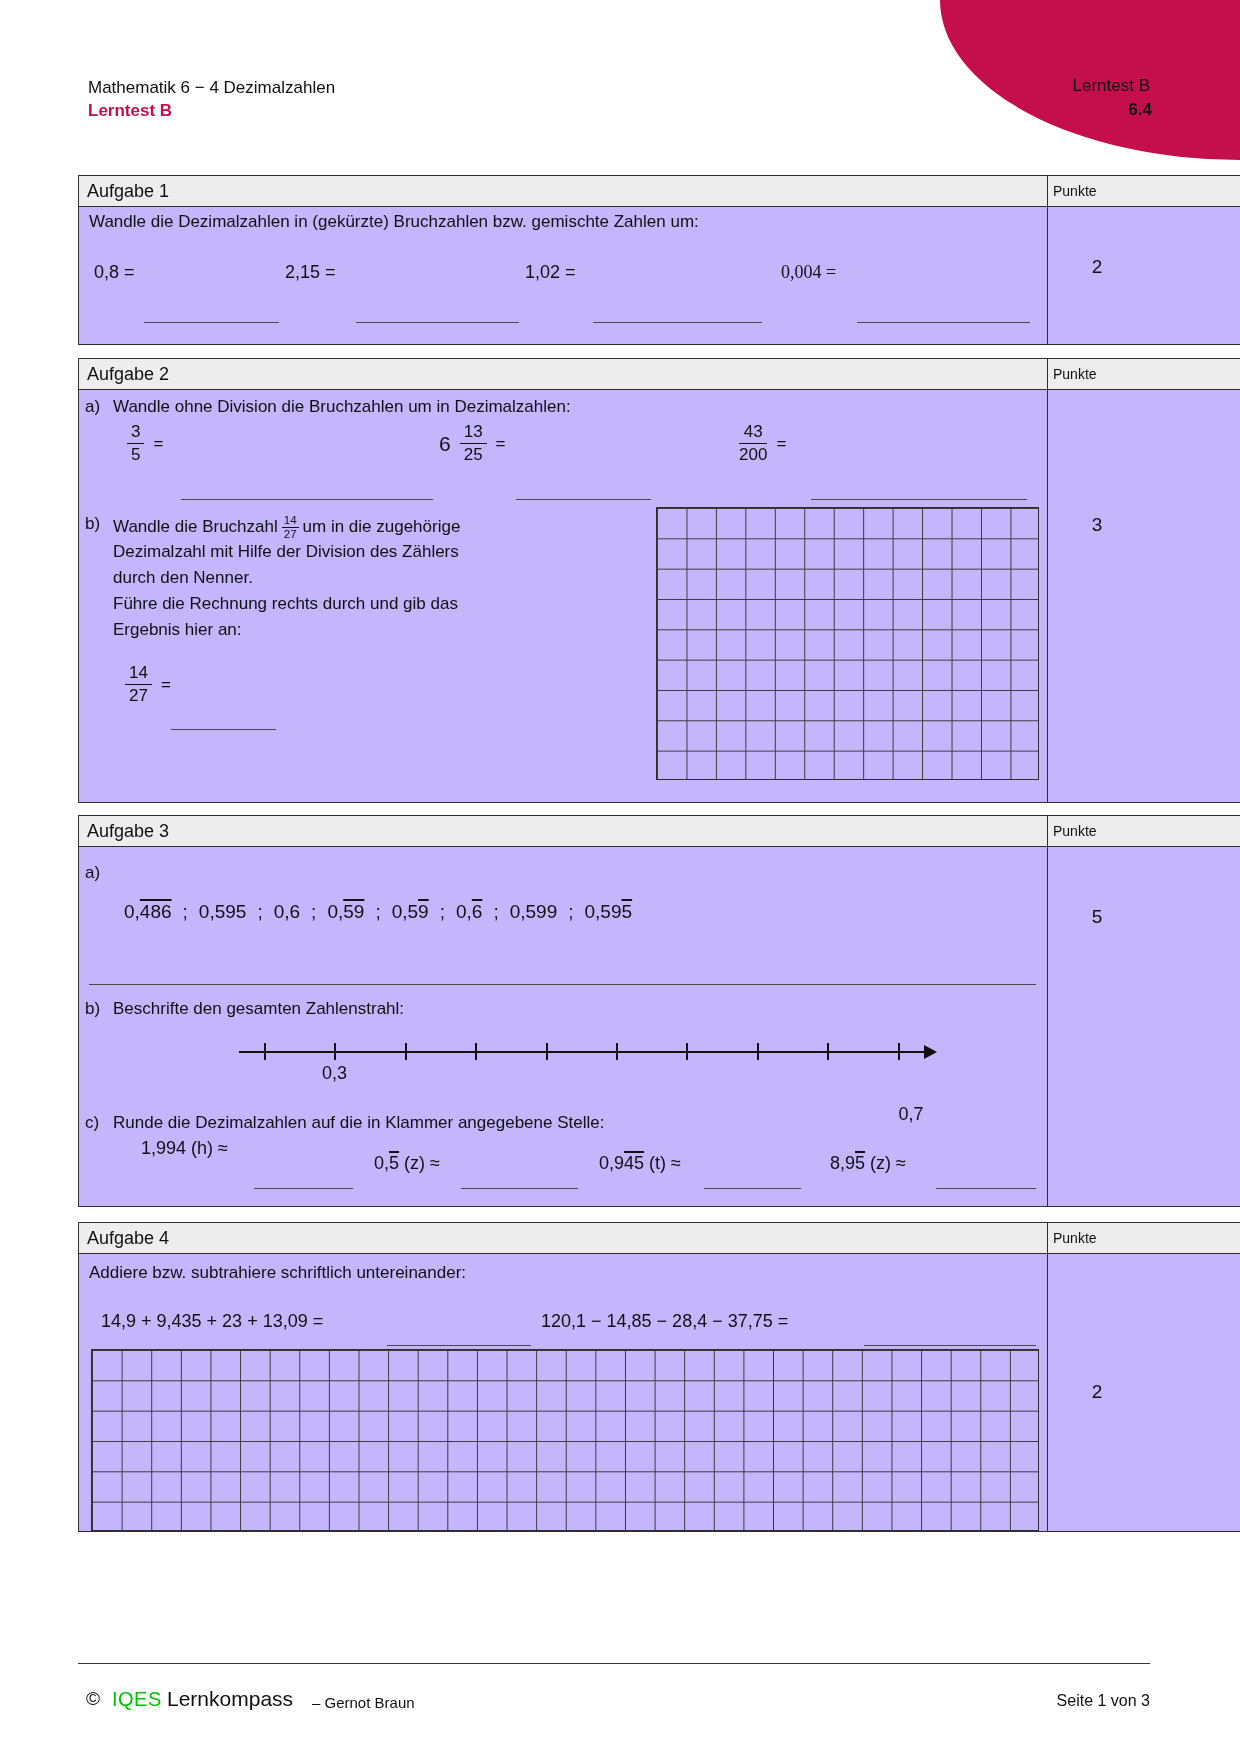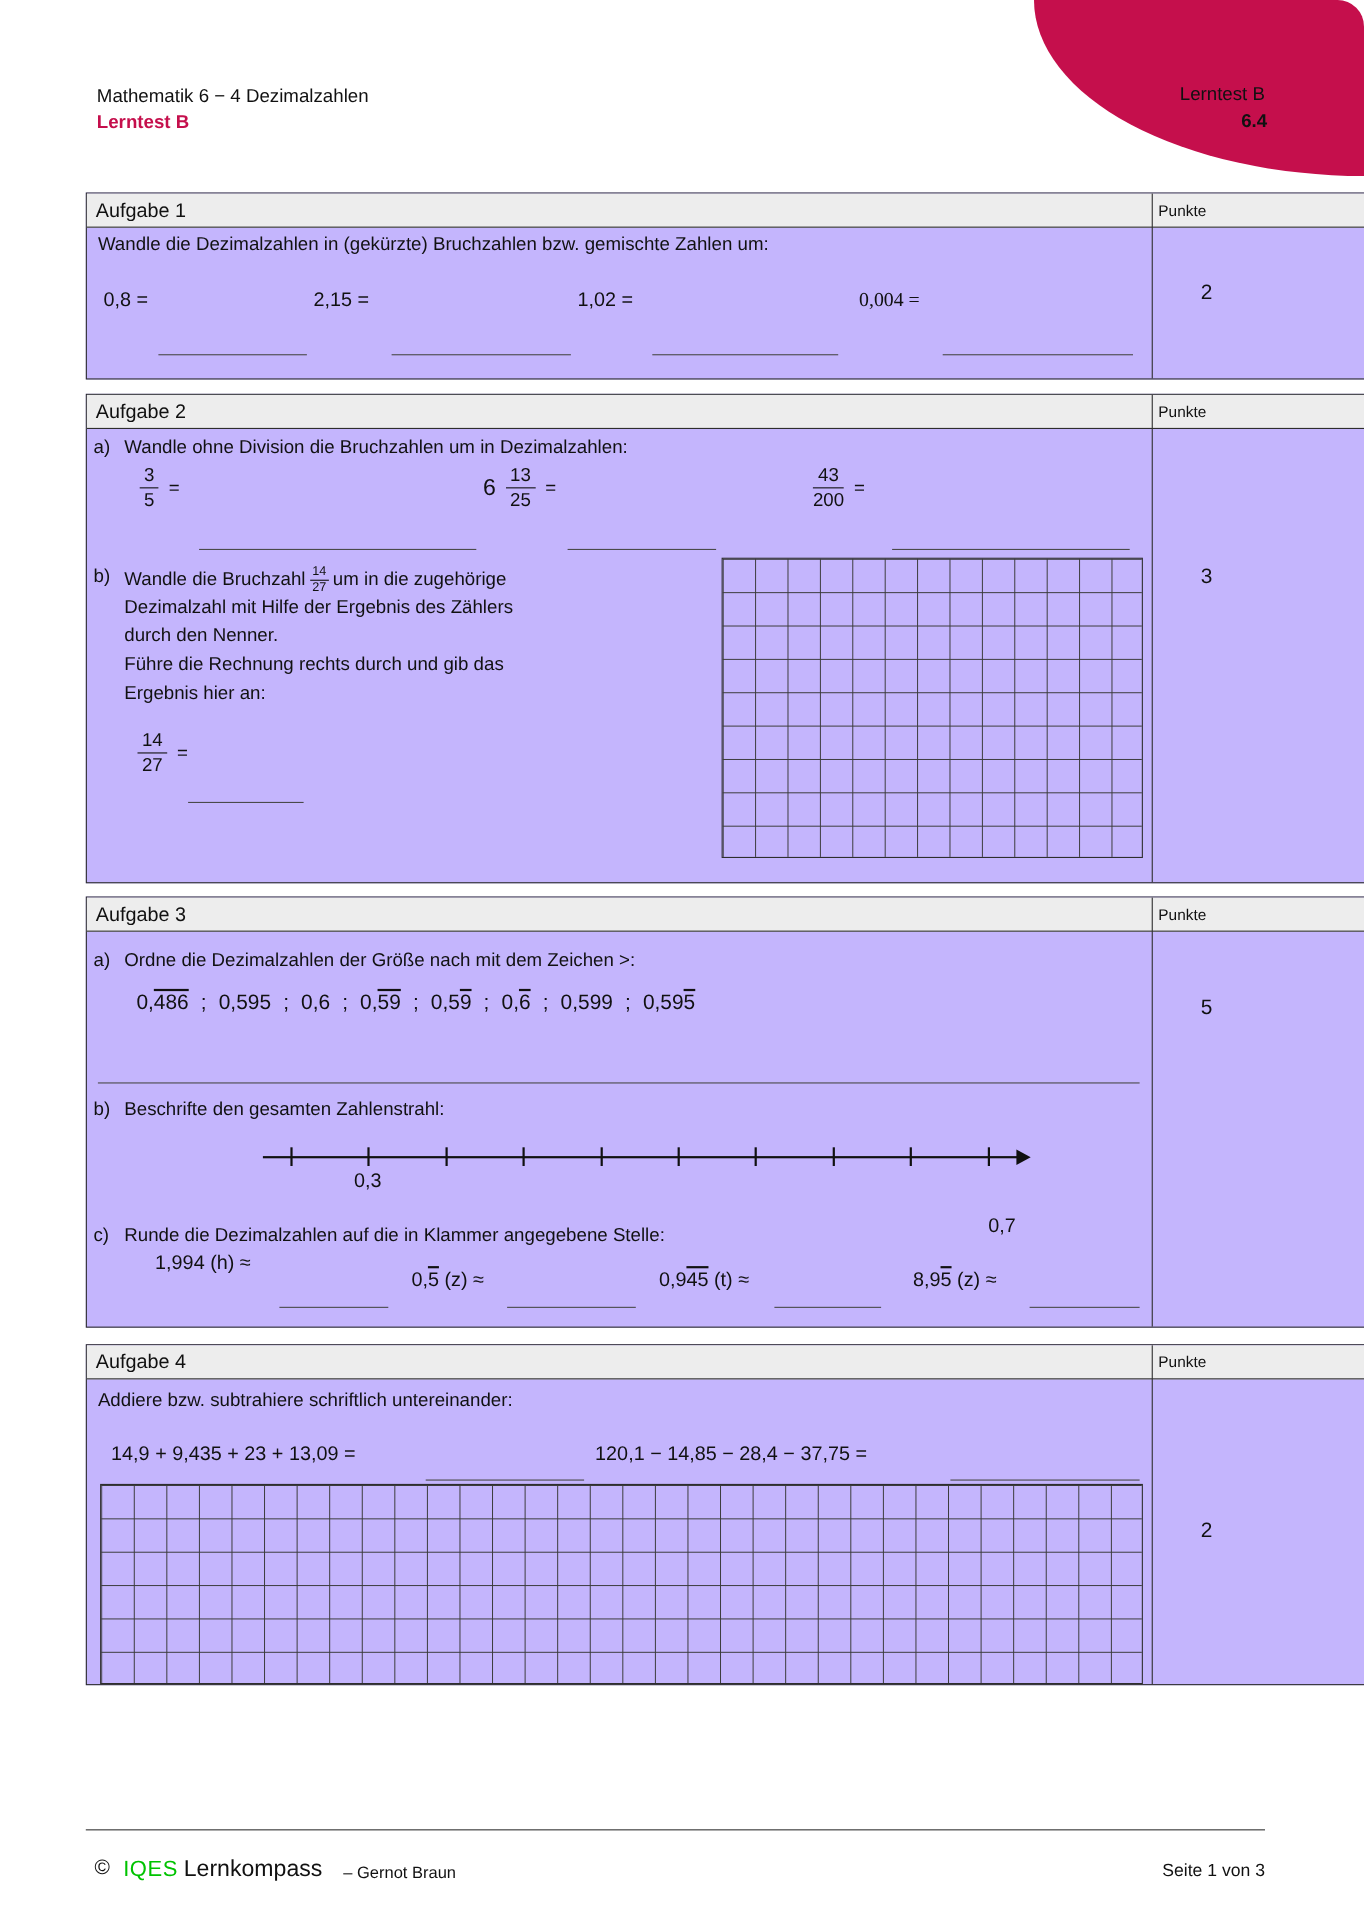--- a/index.html
+++ b/index.html
@@ -3,21 +3,20 @@
 <meta charset="utf-8">
 <style>
   html,body{margin:0;padding:0;background:#ffffff;}
   .sheet{
     position:relative;
     width:1240px;height:1754px;
     background:#ffffff;
     font-family:"Liberation Sans","DejaVu Sans",sans-serif;
     color:#111111;
     overflow:hidden;
-    border-radius:24px;
   }
   
   .hdr-line1{position:absolute;left:88px;top:78px;font-size:17px;color:#111;white-space:nowrap;}
   .hdr-line2{position:absolute;left:88px;top:101px;font-size:17px;font-weight:bold;color:#c50f4c;white-space:nowrap;}
   .badge{
     position:absolute;top:0;right:0;width:300px;height:160px;
     background:#c50f4c;border-bottom-left-radius:100% 100%;
   }
   .badge-l1{position:absolute;top:76px;right:90px;font-size:17px;color:#111;white-space:nowrap;}
   .badge-l2{position:absolute;top:100px;right:88px;font-size:17px;font-weight:bold;color:#111;white-space:nowrap;}
@@ -143,21 +142,21 @@
     </div>
 
     <div class="ul" style="left:102px;top:140px;width:252px;"></div>
     <div class="ul" style="left:437px;top:140px;width:135px;"></div>
     <div class="ul" style="left:732px;top:140px;width:216px;"></div>
 
     <div class="t" style="left:6px;top:155px;">b)</div>
     <div class="t" style="left:34px;top:155px;">
       <span>Wandle die Bruchzahl</span><span class="ifrac"><span class="fn">14</span><span class="fd">27</span></span><span>um in die zugehörige</span>
     </div>
-    <div class="t" style="left:34px;top:183px;">Dezimalzahl mit Hilfe der Ergebnis des Zählers</div>
+    <div class="t" style="left:34px;top:183px;">Dezimalzahl mit Hilfe der Division des Zählers</div>
     <div class="t" style="left:34px;top:209px;">durch den Nenner.</div>
     <div class="t" style="left:34px;top:235px;">Führe die Rechnung rechts durch und gib das</div>
     <div class="t" style="left:34px;top:261px;">Ergebnis hier an:</div>
 
     <div class="fgroup" style="left:46px;top:303px;">
       <span class="frac">
         <span class="fn">14</span>
         <span class="fd">27</span>
       </span>
       <span class="feq">=</span>
@@ -169,21 +168,20 @@
 
   <div class="box" style="top:815px;height:392px;">
     <div class="box-header">
       <div class="box-title">Aufgabe 3</div>
       <div class="pts-label">Punkte</div>
     </div>
     <div class="pts-divider"></div>
     <div class="pts-value" style="top:90px;">5</div>
 
     <div class="t" style="left:6px;top:47px;">a)</div>
-    <div class="t" style="left:34px;top:47px;">Ordne die Dezimalzahlen der Größe nach mit dem Zeichen &gt;:</div>
 
     <div class="numrow">
       <span><span>0,</span><span class="ovl">486</span><span></span></span>
       <span>;</span>
       <span><span>0,595</span><span class="ovl"></span><span></span></span>
       <span>;</span>
       <span><span>0,6</span><span class="ovl"></span><span></span></span>
       <span>;</span>
       <span><span>0,</span><span class="ovl">59</span><span></span></span>
       <span>;</span>

